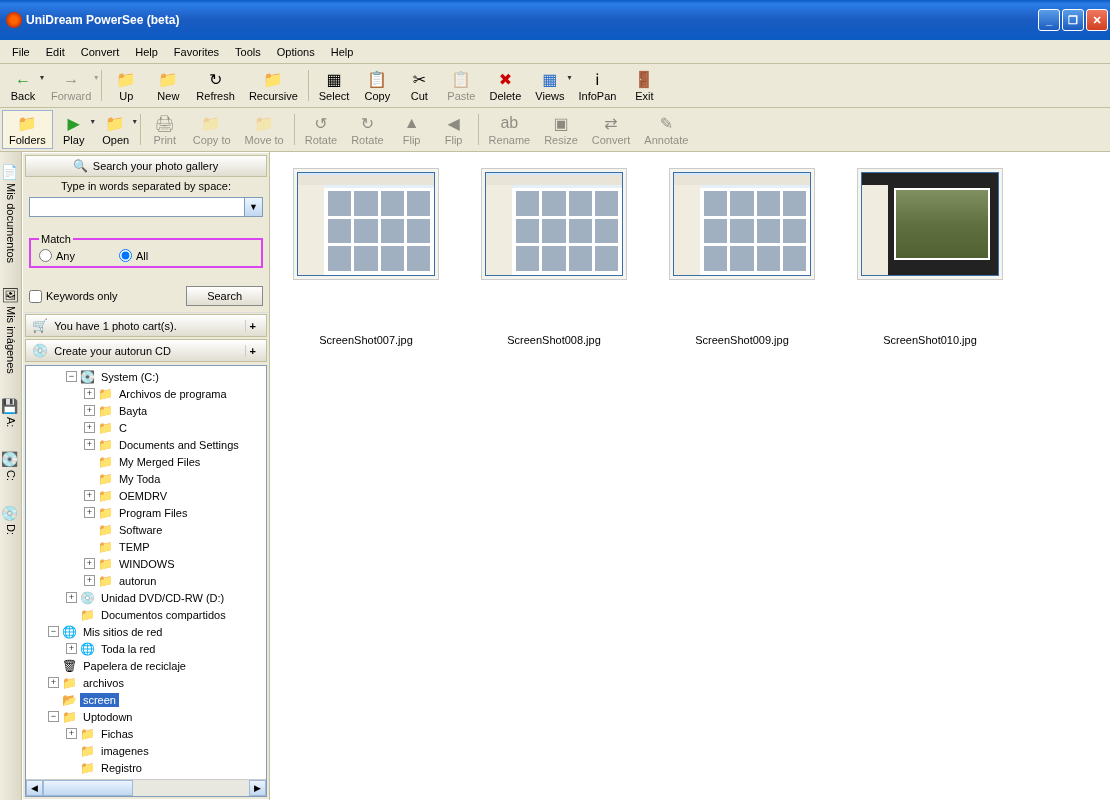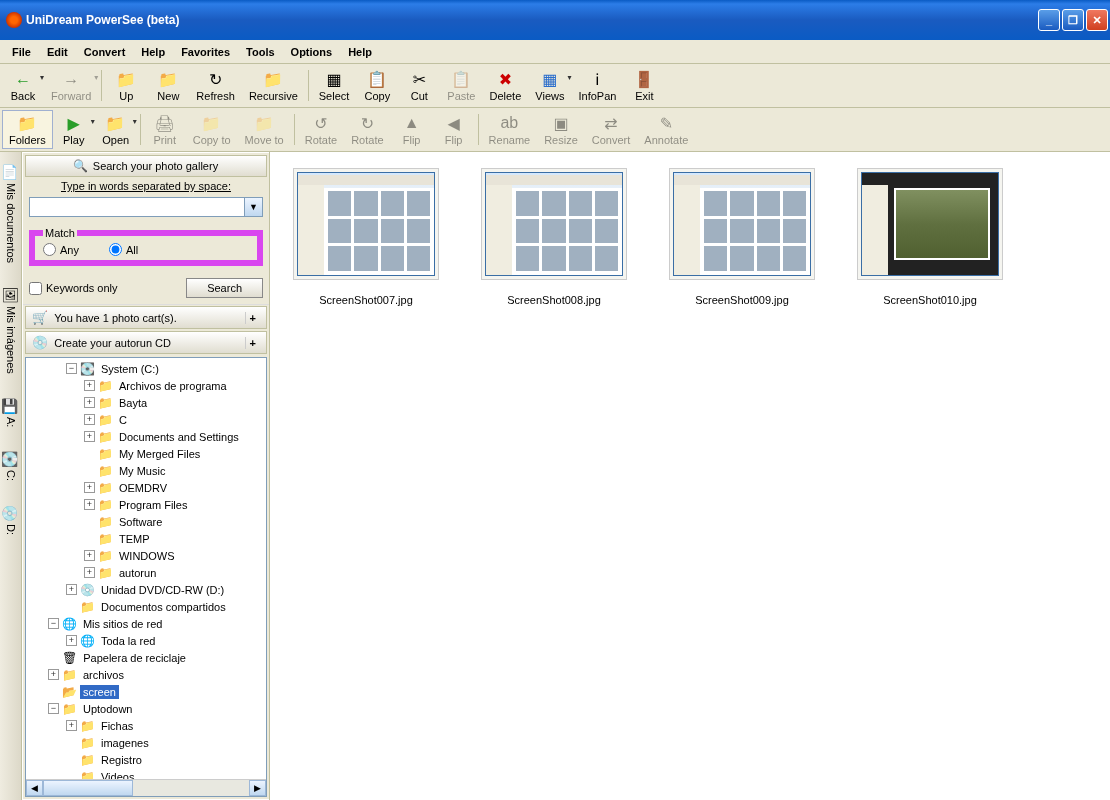--- a/index.html
+++ b/index.html
@@ -4,46 +4,46 @@
 <style>
 * { box-sizing: border-box; margin: 0; padding: 0; font-family: Tahoma, sans-serif; font-size: 11px; }
 body { background: #ece9d8; width: 1110px; height: 800px; overflow: hidden; }
 .titlebar { height: 40px; background: linear-gradient(to bottom, #0a5bc4 0%, #2c7de8 10%, #1a5bc0 50%, #0a5bc4 100%); display: flex; align-items: center; padding: 0 2px; color: white; }
 .titlebar-icon { width: 16px; height: 16px; margin: 0 4px; background: radial-gradient(circle, #ff6600 30%, #cc3300 70%); border-radius: 50%; }
 .titlebar-text { flex: 1; font-weight: bold; font-size: 12px; }
 .win-buttons { display: flex; gap: 2px; }
 .win-btn { width: 22px; height: 22px; border: 1px solid #fff; border-radius: 3px; display: flex; align-items: center; justify-content: center; color: white; font-weight: bold; cursor: pointer; }
 .win-min, .win-max { background: linear-gradient(to bottom, #5a9ee8, #1a5bc0); }
 .win-close { background: linear-gradient(to bottom, #f07860, #d04020); }
-.menubar { height: 24px; background: #ece9d8; border-bottom: 1px solid #c0c0a0; display: flex; align-items: center; padding: 0 4px; font-weight: bold; }
+.menubar { height: 24px; background: #ece9d8; border-bottom: 1px solid #c0c0a0; display: flex; align-items: center; padding: 0 4px; }
 .menu-item { padding: 3px 8px; cursor: pointer; }
 .toolbar { background: #ece9d8; border-bottom: 1px solid #c0c0a0; display: flex; padding: 2px; }
 .tb-btn { display: flex; flex-direction: column; align-items: center; padding: 2px 6px; min-width: 42px; border: 1px solid transparent; cursor: pointer; position: relative; }
 .tb-btn.active { border: 1px solid #a0b0d0; background: #f8f4e0; }
 .tb-btn.disabled { opacity: 0.4; pointer-events: none; }
 .tb-icon { width: 20px; height: 20px; display: flex; align-items: center; justify-content: center; font-size: 16px; }
 .tb-label { font-size: 11px; margin-top: 1px; }
 .tb-sep { width: 1px; background: #c0c0a0; margin: 4px 3px; }
 .tb-arrow { position: absolute; right: -1px; top: 6px; font-size: 8px; color: #333; }
 .main { display: flex; height: calc(100% - 28px - 24px - 40px - 40px - 20px); }
 .vbar { width: 22px; background: linear-gradient(to right, #efece0, #dcd8c8); border-right: 1px solid #c0c0a0; display: flex; flex-direction: column; align-items: center; padding-top: 8px; gap: 16px; }
 .vbar-item { writing-mode: vertical-rl; font-size: 10px; padding: 4px 2px; display: flex; align-items: center; gap: 3px; cursor: pointer; }
 .vbar-icon { writing-mode: horizontal-tb; font-size: 14px; }
 .sidebar { width: 248px; background: #ece9d8; display: flex; flex-direction: column; border-right: 1px solid #c0c0a0; }
 .sidebar-inner { flex: 1; overflow: hidden; display: flex; flex-direction: column; border: 1px solid #fff; margin: 0; border-right: none; }
 .search-header { background: #ece9d8; padding: 2px; border-bottom: 1px solid #ddd; }
 .search-title { display: flex; align-items: center; justify-content: center; padding: 3px; background: linear-gradient(to bottom, #fff, #e0ddd0); border: 1px solid #c0c0a0; }
 .search-title .icon { margin-right: 4px; font-size: 12px; }
-.search-label { text-align: center; padding: 3px; font-size: 11px; text-decoration: underline; }
+.search-label { text-align: center; padding: 3px; font-size: 11px; }
 .search-input-wrap { display: flex; padding: 2px 4px; }
 .search-input { flex: 1; border: 1px solid #7f9db9; height: 20px; padding: 0 4px; background: white; }
 .search-dd { width: 18px; border: 1px solid #7f9db9; border-left: none; background: linear-gradient(to bottom, #ecf4ff, #c0d8f0); display: flex; align-items: center; justify-content: center; font-size: 9px; cursor: pointer; }
-.fieldset { border: 6px solid #d946ef; margin: 8px 4px; padding: 4px 8px; }
+.fieldset { border: 2px solid #d946ef; margin: 14px 4px; padding: 4px 8px; }
 .fieldset legend { font-size: 11px; padding: 0 2px; }
-.radio-row { display: flex; gap: 30px; }
+.radio-row { display: flex; gap: 44px; }
 .radio-row label { display: flex; align-items: center; gap: 4px; }
 .search-btn-row { display: flex; align-items: center; padding: 4px; gap: 10px; }
 .search-btn-row label { display: flex; align-items: center; gap: 4px; }
 .search-btn { margin-left: auto; padding: 3px 20px; border: 1px solid #888; background: linear-gradient(to bottom, #fff, #e0ddd0); cursor: pointer; }
 .sidebar-banner { display: flex; align-items: center; padding: 3px 6px; background: linear-gradient(to bottom, #fff, #e0ddd0); border: 1px solid #c0c0a0; margin: 1px 2px; }
 .sidebar-banner .icon { margin-right: 6px; font-size: 13px; }
 .sidebar-banner .plus { margin-left: auto; font-weight: bold; padding: 0 4px; border-left: 1px solid #ccc; cursor: pointer; }
 .tree-wrap { flex: 1; background: white; border: 1px solid #7f9db9; margin: 2px; overflow: hidden; display: flex; flex-direction: column; }
 .tree { flex: 1; overflow-y: auto; overflow-x: hidden; padding: 2px; }
 .tree-node { display: flex; align-items: center; height: 17px; white-space: nowrap; cursor: pointer; }
@@ -54,21 +54,21 @@
 .tree-label.selected { background: #316ac5; color: white; }
 .hscroll { height: 17px; background: #ece9d8; display: flex; border-top: 1px solid #ccc; }
 .hscroll-btn { width: 17px; background: linear-gradient(to bottom, #ecf4ff, #c0d8f0); border: 1px solid #9db8d8; display: flex; align-items: center; justify-content: center; font-size: 9px; cursor: pointer; }
 .hscroll-track { flex: 1; background: #e8e8e0; position: relative; }
 .hscroll-thumb { position: absolute; left: 0; width: 90px; height: 100%; background: linear-gradient(to bottom, #ecf4ff, #c0d8f0); border: 1px solid #9db8d8; }
 .tree::-webkit-scrollbar { width: 17px; }
 .tree::-webkit-scrollbar-track { background: #e8e8e0; }
 .tree::-webkit-scrollbar-thumb { background: linear-gradient(to bottom, #ecf4ff, #c0d8f0); border: 1px solid #9db8d8; }
 .tree::-webkit-scrollbar-button { height: 17px; background: linear-gradient(to bottom, #ecf4ff, #c0d8f0); border: 1px solid #9db8d8; }
 .content { flex: 1; background: white; padding: 16px; display: flex; gap: 28px; align-items: flex-start; }
-.thumb-item { display: flex; flex-direction: column; align-items: center; width: 160px; cursor: pointer; }
+.thumb-item { display: flex; flex-direction: column; align-items: center; width: 160px; cursor: pointer; gap: 40px; }
 .thumb-box { width: 146px; height: 112px; border: 1px solid #ccc; background: #f5f5f0; padding: 3px; display: flex; align-items: center; justify-content: center; }
 .thumb-inner { width: 100%; height: 100%; border: 1px solid #3a6ea5; background: linear-gradient(to bottom, #d4e8fc 0%, #e8f0f8 15%, #fff 15%, #fff 100%); position: relative; overflow: hidden; }
 .thumb-inner .tb { position: absolute; top: 2px; left: 0; right: 0; height: 10px; background: #e8e4d8; }
 .thumb-inner .side { position: absolute; top: 12px; left: 0; width: 26px; bottom: 0; background: #f0ede0; }
 .thumb-inner .grid { position: absolute; top: 18px; left: 30px; right: 4px; bottom: 4px; display: grid; grid-template-columns: repeat(4, 1fr); gap: 3px; }
 .thumb-inner .grid div { background: #a0b0c0; }
 .thumb-inner.photo { background: #222; display: flex; align-items: center; justify-content: center; }
 .thumb-inner.photo .pic { width: 70%; height: 70%; background: linear-gradient(to bottom, #809060 0%, #607040 50%, #506030 100%); border: 2px solid white; margin-left: 24px; }
 .thumb-inner.photo .side { background: #f0ede0; }
 .thumb-label { margin-top: 14px; text-align: center; }
@@ -324,21 +324,21 @@
               <span class="tree-label">Documents and Settings</span>
             </div>
             <div class="tree-node" style="padding-left: 56px;">
               <span class="tree-spacer"></span>
               <span class="tree-icon">📁</span>
               <span class="tree-label">My Merged Files</span>
             </div>
             <div class="tree-node" style="padding-left: 56px;">
               <span class="tree-spacer"></span>
               <span class="tree-icon">📁</span>
-              <span class="tree-label">My Music</span>
+              <span class="tree-label">My Toda</span>
             </div>
             <div class="tree-node" style="padding-left: 56px;">
               <span class="tree-expander">+</span>
               <span class="tree-icon">📁</span>
               <span class="tree-label">OEMDRV</span>
             </div>
             <div class="tree-node" style="padding-left: 56px;">
               <span class="tree-expander">+</span>
               <span class="tree-icon">📁</span>
               <span class="tree-label">Program Files</span>

